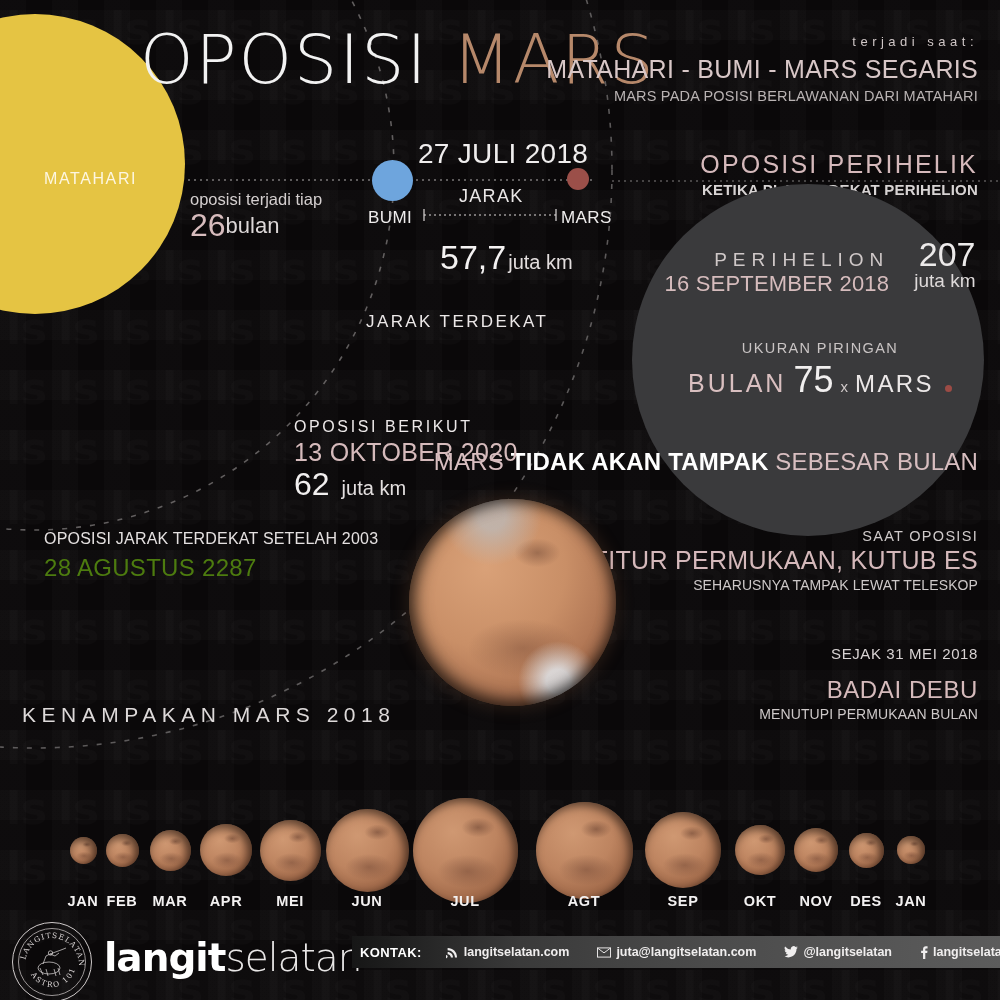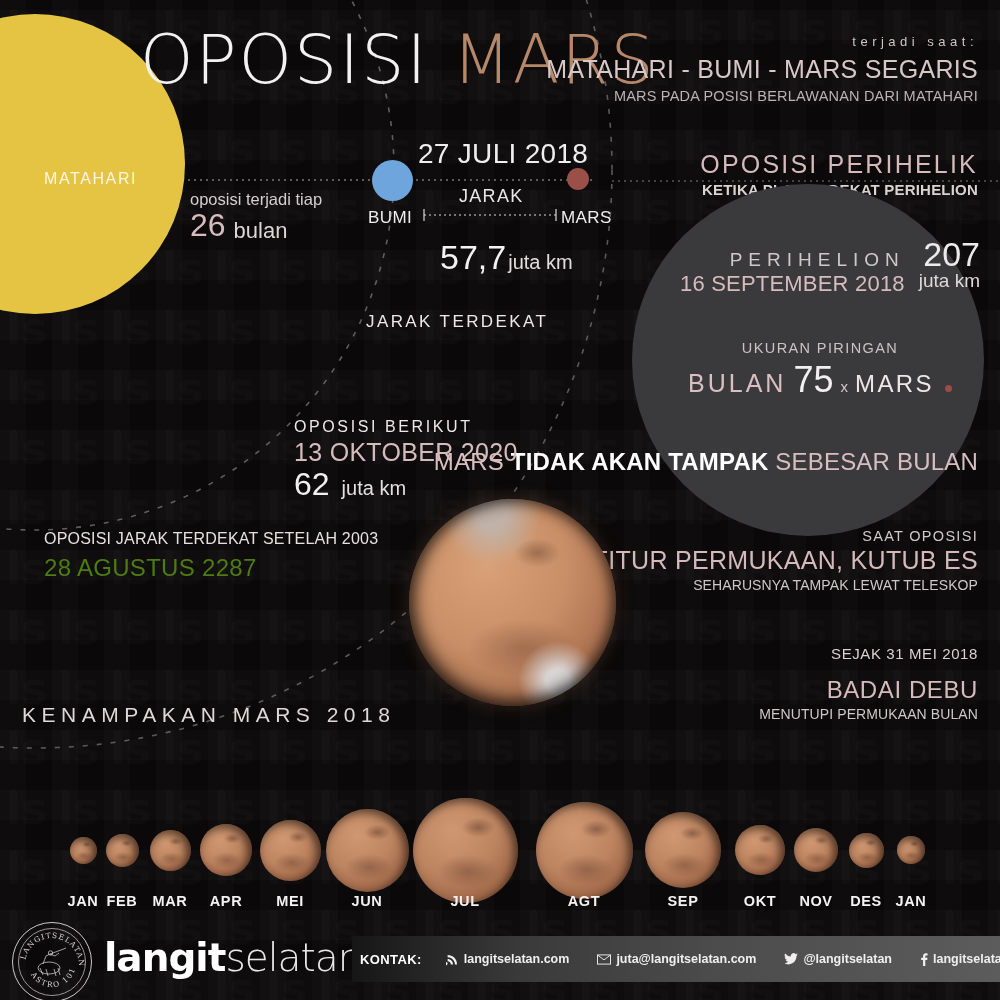--- a/index.html
+++ b/index.html
@@ -60,21 +60,21 @@
   #perihelik{position:absolute;right:22px;top:150px;text-align:right;}
   #perihelik .t1{color:#d5b9bb;font-size:25px;letter-spacing:2.2px;}
   #perihelik .t2{color:#d7d3d3;font-size:15px;letter-spacing:.2px;margin-top:2px;font-weight:700;}
 
   
   #moondisk{
     position:absolute;left:632px;top:184px;width:352px;height:352px;
     border-radius:50%;background:#3a3a3c;
   }
   #peri-block{position:absolute;left:660px;top:238px;width:320px;text-align:right;}
-  .peri-row{display:flex;align-items:baseline;justify-content:flex-end;gap:14px;}
+  .peri-row{display:flex;align-items:baseline;justify-content:center;gap:25px;}
   .peri-left{text-align:right;}
   #peri-word{color:#cfc8c8;font-size:19px;letter-spacing:6px;}
   #peri-date{color:#d6bcbd;font-size:22px;letter-spacing:.2px;}
   #peri-num{color:#eceaea;font-size:34px;line-height:.95;font-weight:300;}
   #peri-unit{color:#dedada;font-size:19px;}
 
   #ukuran{position:absolute;left:660px;top:340px;width:320px;text-align:center;}
   #ukuran .cap{color:#c9c4c4;font-size:14.5px;letter-spacing:1.4px;}
   #ukuran .big{margin-top:3px;display:flex;align-items:baseline;justify-content:center;gap:7px;}
   #ukuran .bulan{color:#d9bfc0;font-size:25px;letter-spacing:3px;}
@@ -100,21 +100,21 @@
   #lbl-bumi{position:absolute;left:368px;top:208px;color:#efeded;font-size:17px;letter-spacing:.4px;}
   #lbl-mars{position:absolute;left:561px;top:208px;color:#efeded;font-size:17px;letter-spacing:.4px;}
   #lbl-jarak{position:absolute;left:459px;top:186px;color:#eae7e7;font-size:18px;letter-spacing:1.3px;}
   #jarak-val{position:absolute;left:440px;top:238px;display:flex;align-items:baseline;}
   #jarak-val .n{color:#f4f2f2;font-size:34px;font-weight:300;}
   #jarak-val .u{color:#e3dede;font-size:20px;margin-left:2px;}
 
   
   #st26{position:absolute;left:190px;top:190px;}
   #st26 .cap{color:#d4cfcf;font-size:16.5px;}
-  #st26 .row{display:flex;align-items:flex-end;gap:8px;margin-top:-2px;}
+  #st26 .row{display:flex;align-items:center;margin-top:-2px;}
   #st26 .n{color:#d7bcbd;font-size:32px;font-weight:300;}
   #st26 .u{color:#dcd7d7;font-size:22px;}
 
   #st15{position:absolute;left:142px;top:294px;}
   #st15 .cap{color:#d4cfcf;font-size:16.5px;}
   #st15 .row{display:flex;align-items:baseline;}
   #st15 .n{color:#d7bcbd;font-size:32px;font-weight:300;}
   #st15 .mid{color:#dcd7d7;font-size:17px;letter-spacing:2.5px;padding:0 4px;}
   #st15 .tahun{color:#dcd7d7;font-size:17px;letter-spacing:3px;text-align:right;margin-top:-6px;margin-right:4px;}
 
@@ -184,21 +184,21 @@
   #badge{
     position:absolute;left:12px;top:9px;width:78px;height:78px;border-radius:50%;
     border:1.5px solid #cfcaca;
   }
   #badge .inner{position:absolute;inset:5px;border-radius:50%;border:1px solid #9b9696;}
   #brand{position:absolute;left:104px;top:22px;font-size:39px;letter-spacing:-1px;
     font-family:"DejaVu Sans", sans-serif;}
   #brand .b1{color:#ffffff;font-weight:700;}
   #brand .b2{color:#e8e6e6;font-weight:300;}
   #contactbar{
-    position:absolute;left:352px;top:936px;right:0;height:46px;
+    position:absolute;left:352px;top:936px;right:0;height:32px;
     background:linear-gradient(90deg,#161616 0%,#3a3a3a 26%,#4b4b4b 55%,#5c5c5c 100%);
     display:flex;align-items:center;gap:0px;
   }
   #contactbar .kontak{color:#ffffff;font-weight:700;font-size:13px;letter-spacing:.4px;padding:0 10px 0 8px;}
   .citem{display:flex;align-items:center;gap:5px;color:#f0eeee;font-size:12.5px;font-weight:700;padding:0 14px;white-space:nowrap;}
   .citem svg{display:block;}
 </style>
 </head>
 <body>
 

